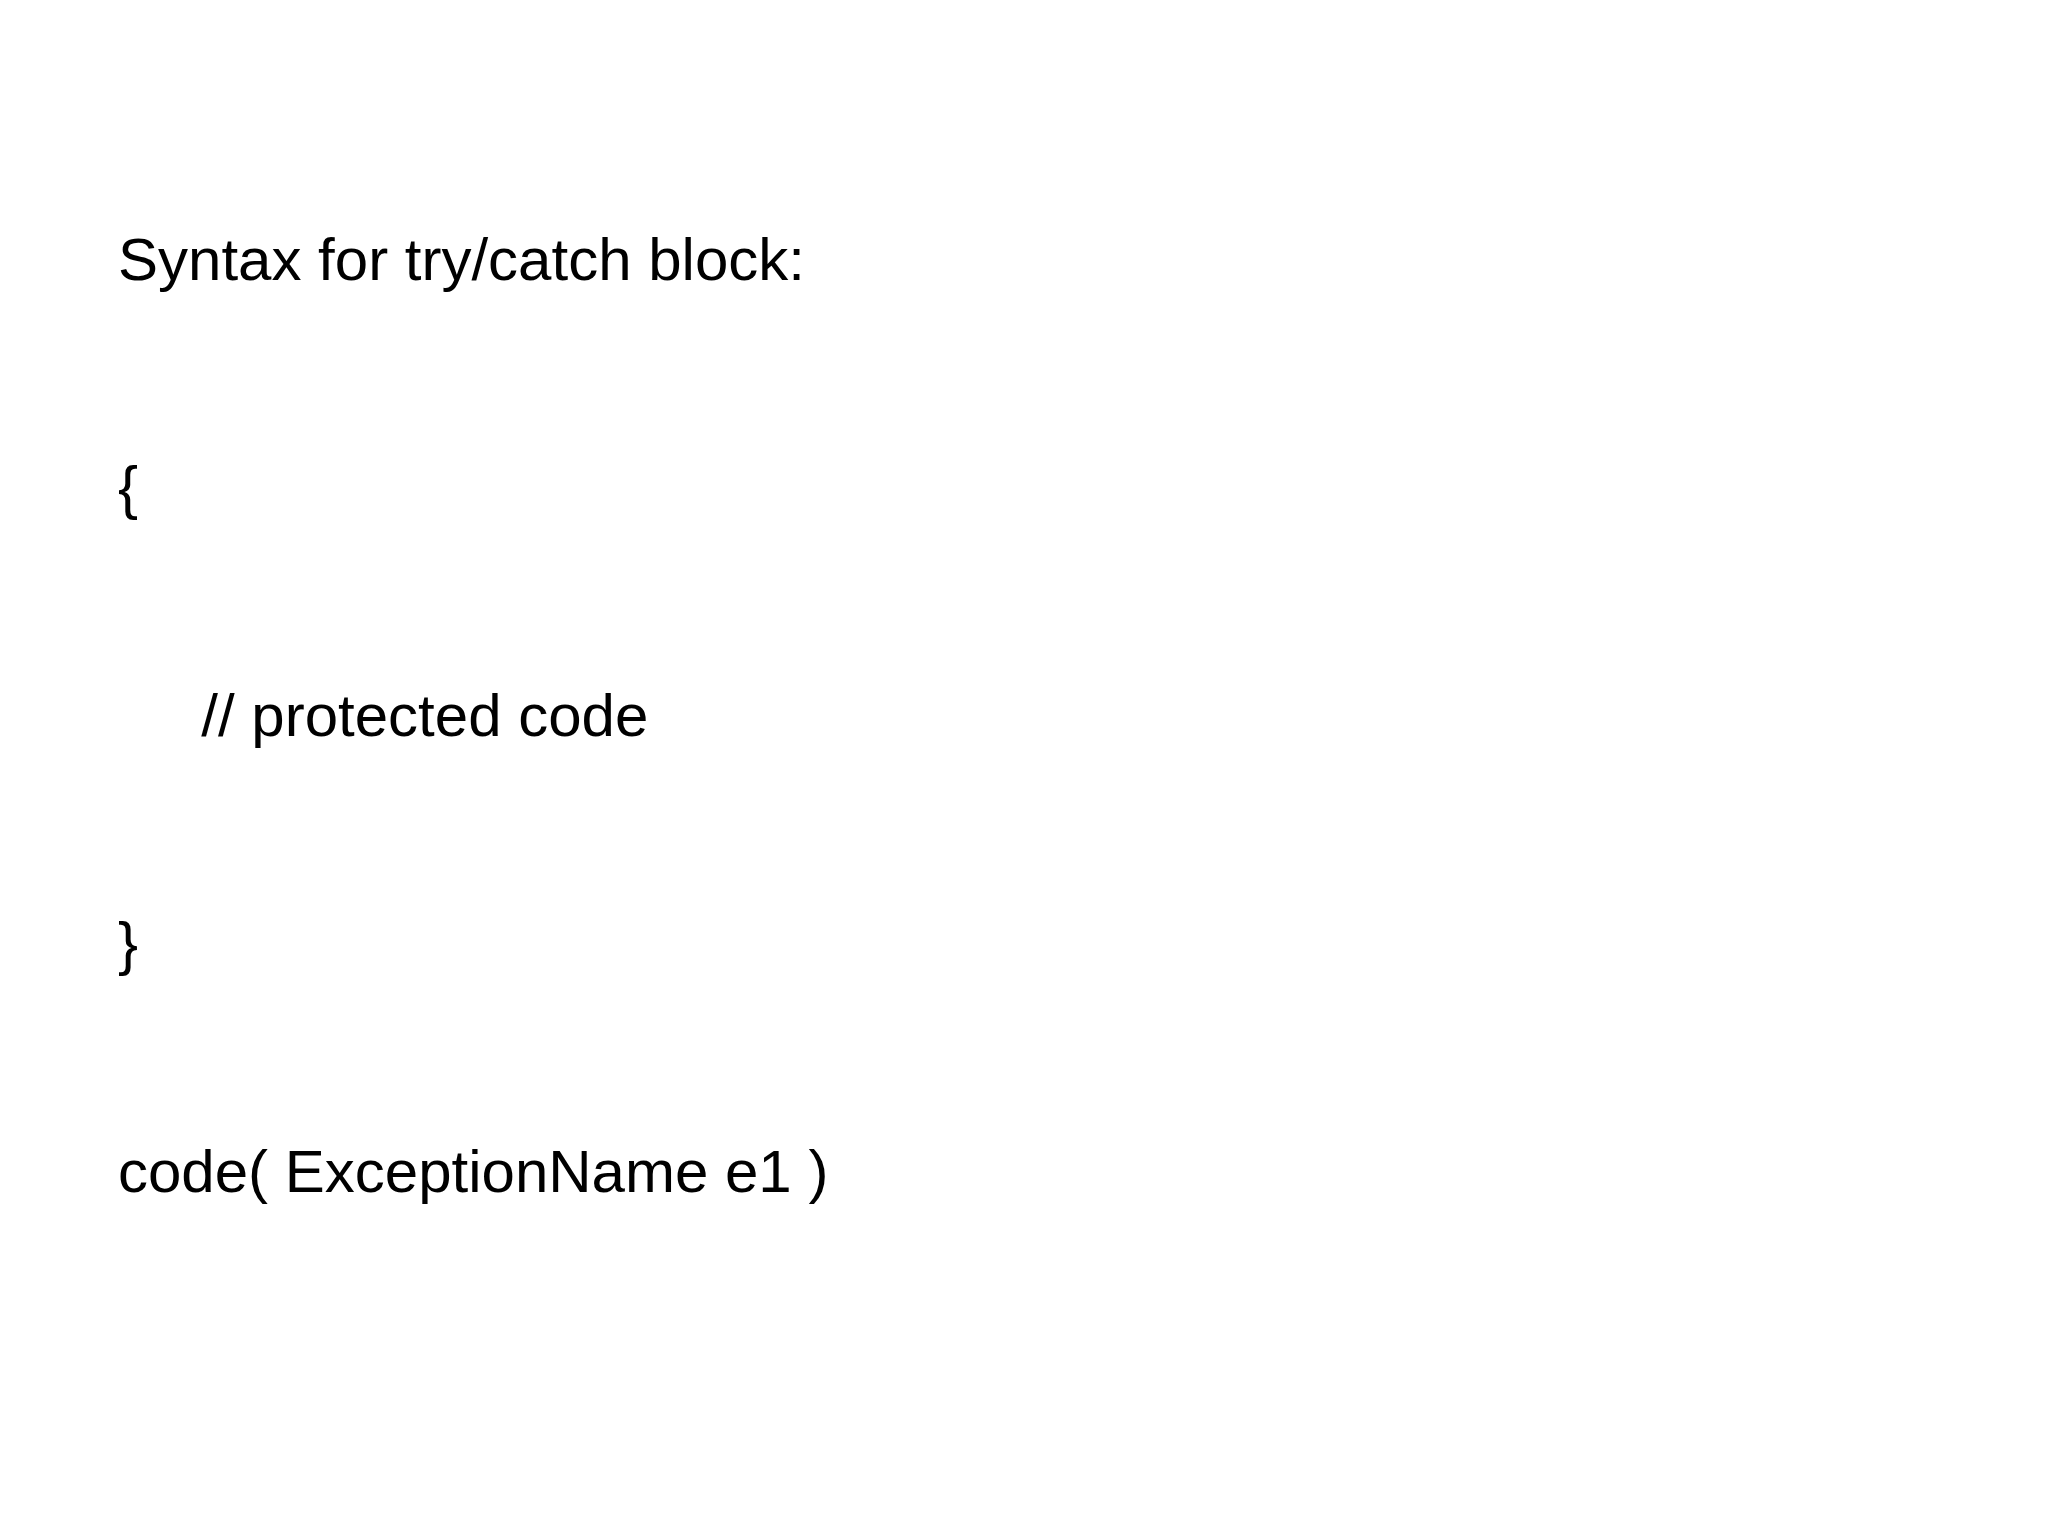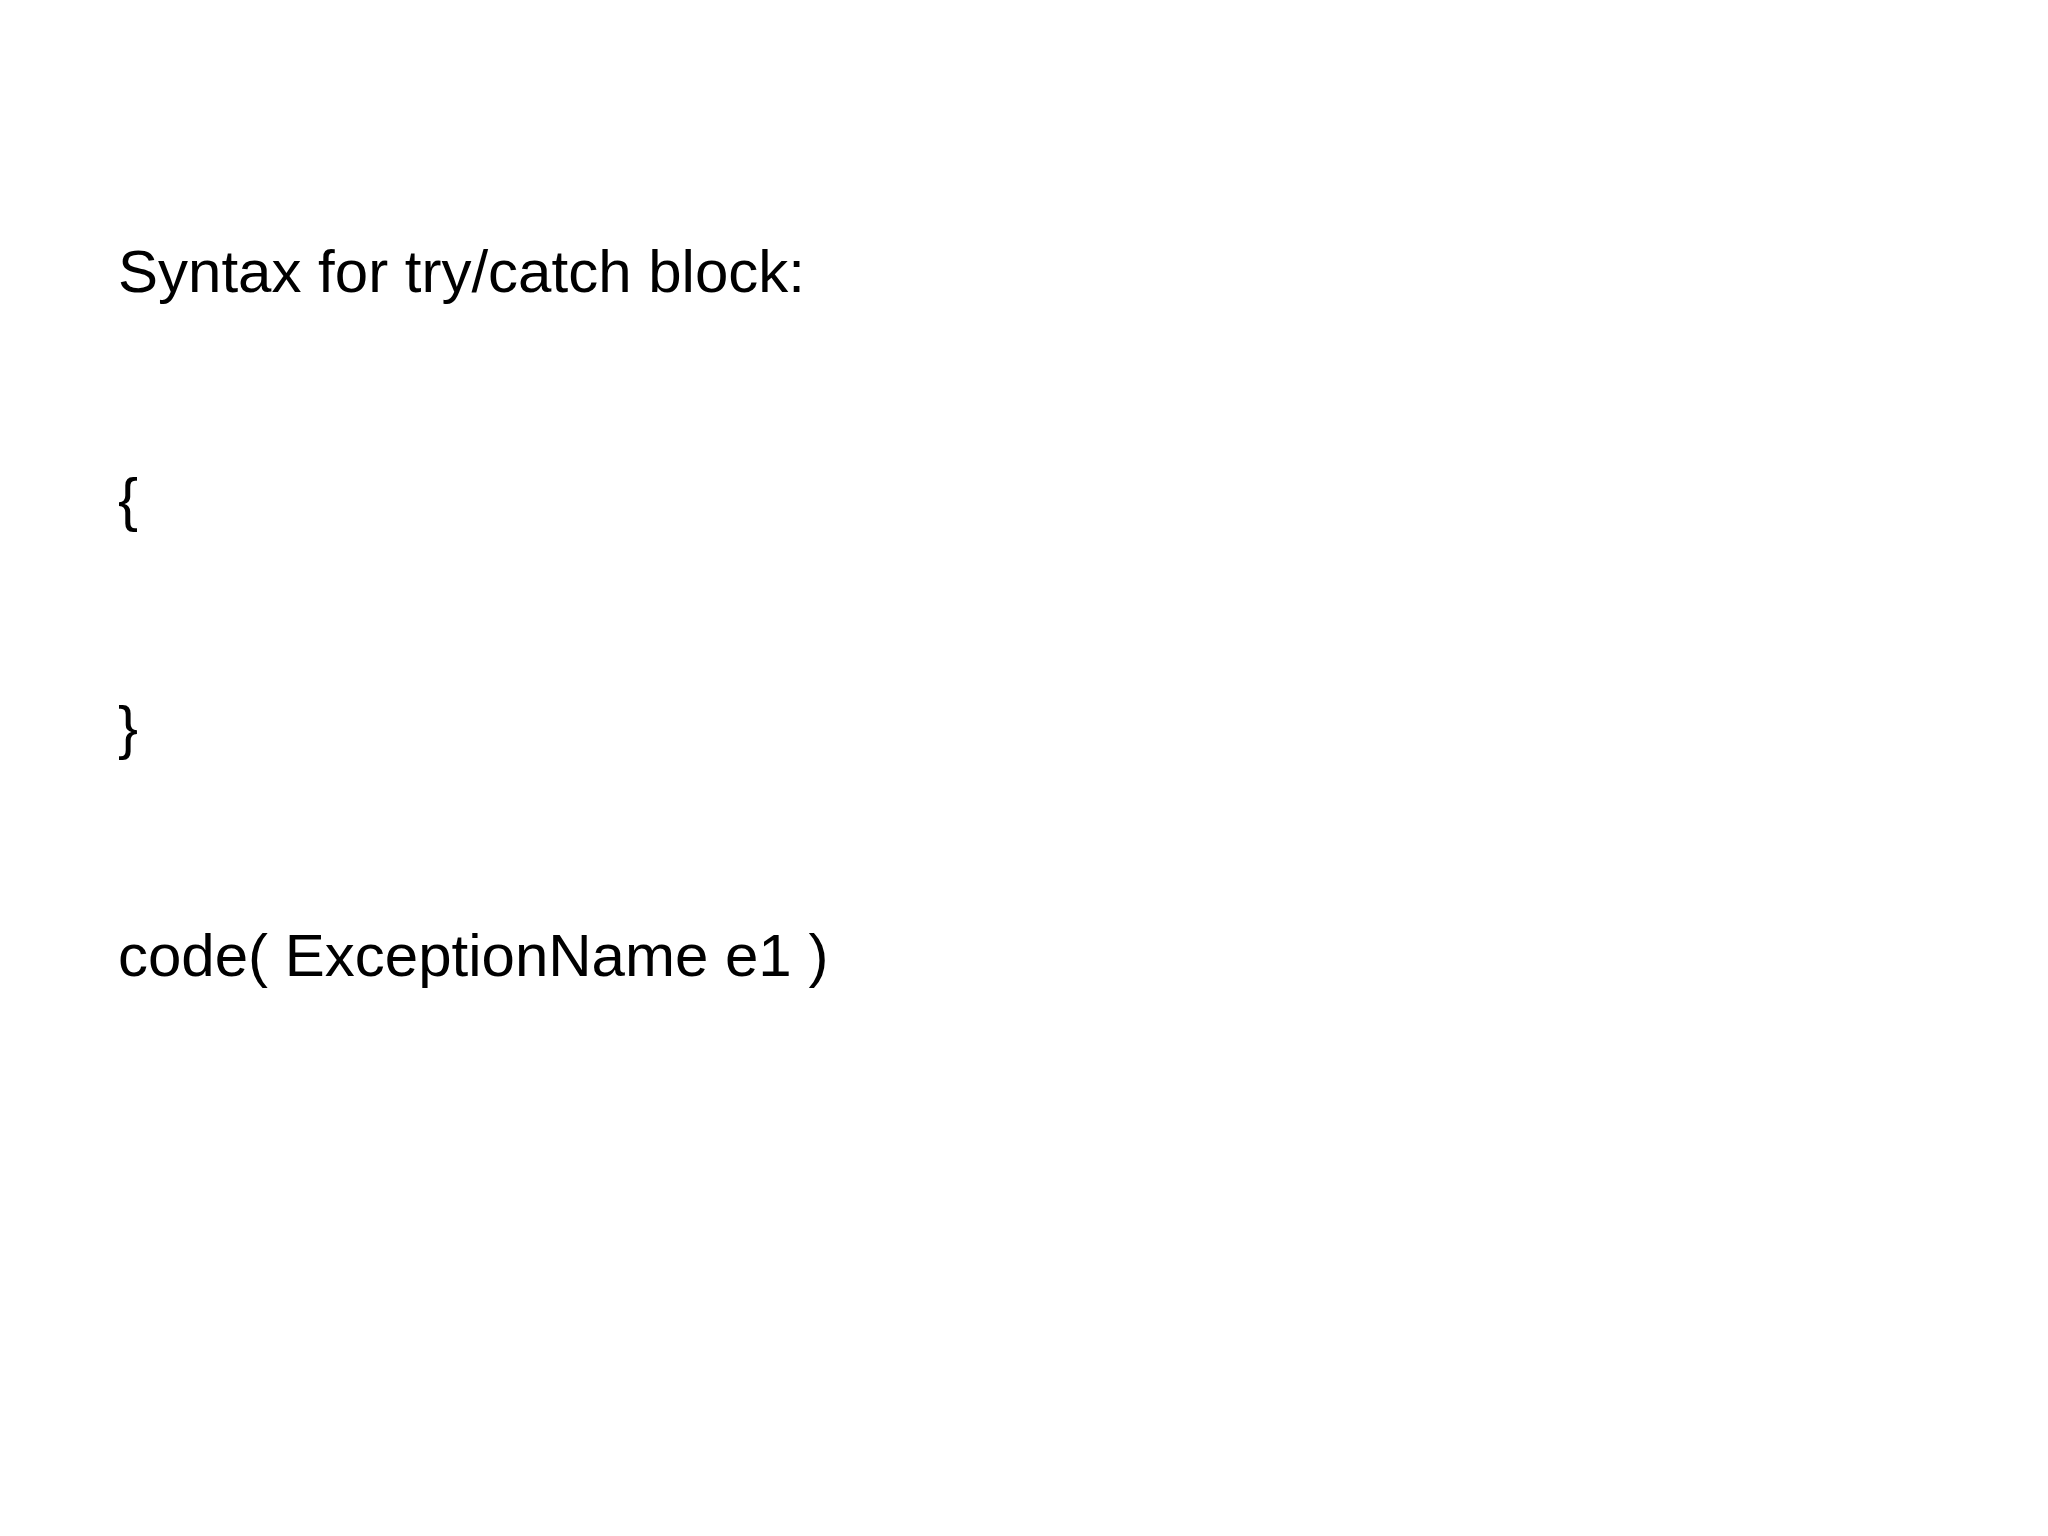--- a/index.html
+++ b/index.html
@@ -11,21 +11,20 @@
     height: 1536px;
     background: #ffffff;
     overflow: hidden;
     font-family: "Liberation Sans", sans-serif;
   }
   .slide {
     position: relative;
     width: 2048px;
     height: 1352px;
     background: #ffffff;
-    margin-top: 12px;
   }
   .code-block {
     position: absolute;
     top: 70px;
     left: 118px;
     color: #000000;
     font-size: 60px;
     line-height: 76px;
     white-space: pre;       
     letter-spacing: 0px;
@@ -34,20 +33,21 @@
     min-height: 76px;
   }
 </style>
 </head>
 <body>
 
 <main class="slide">
   <div class="code-block">
     <div class="line">Syntax for try/catch block:</div>
     <div class="line">{</div>
+    <div class="line">     // protected code</div>
     <div class="line">}</div>
     <div class="line">code( ExceptionName e1 )</div>
     
     
     
     
     
     
     
     

